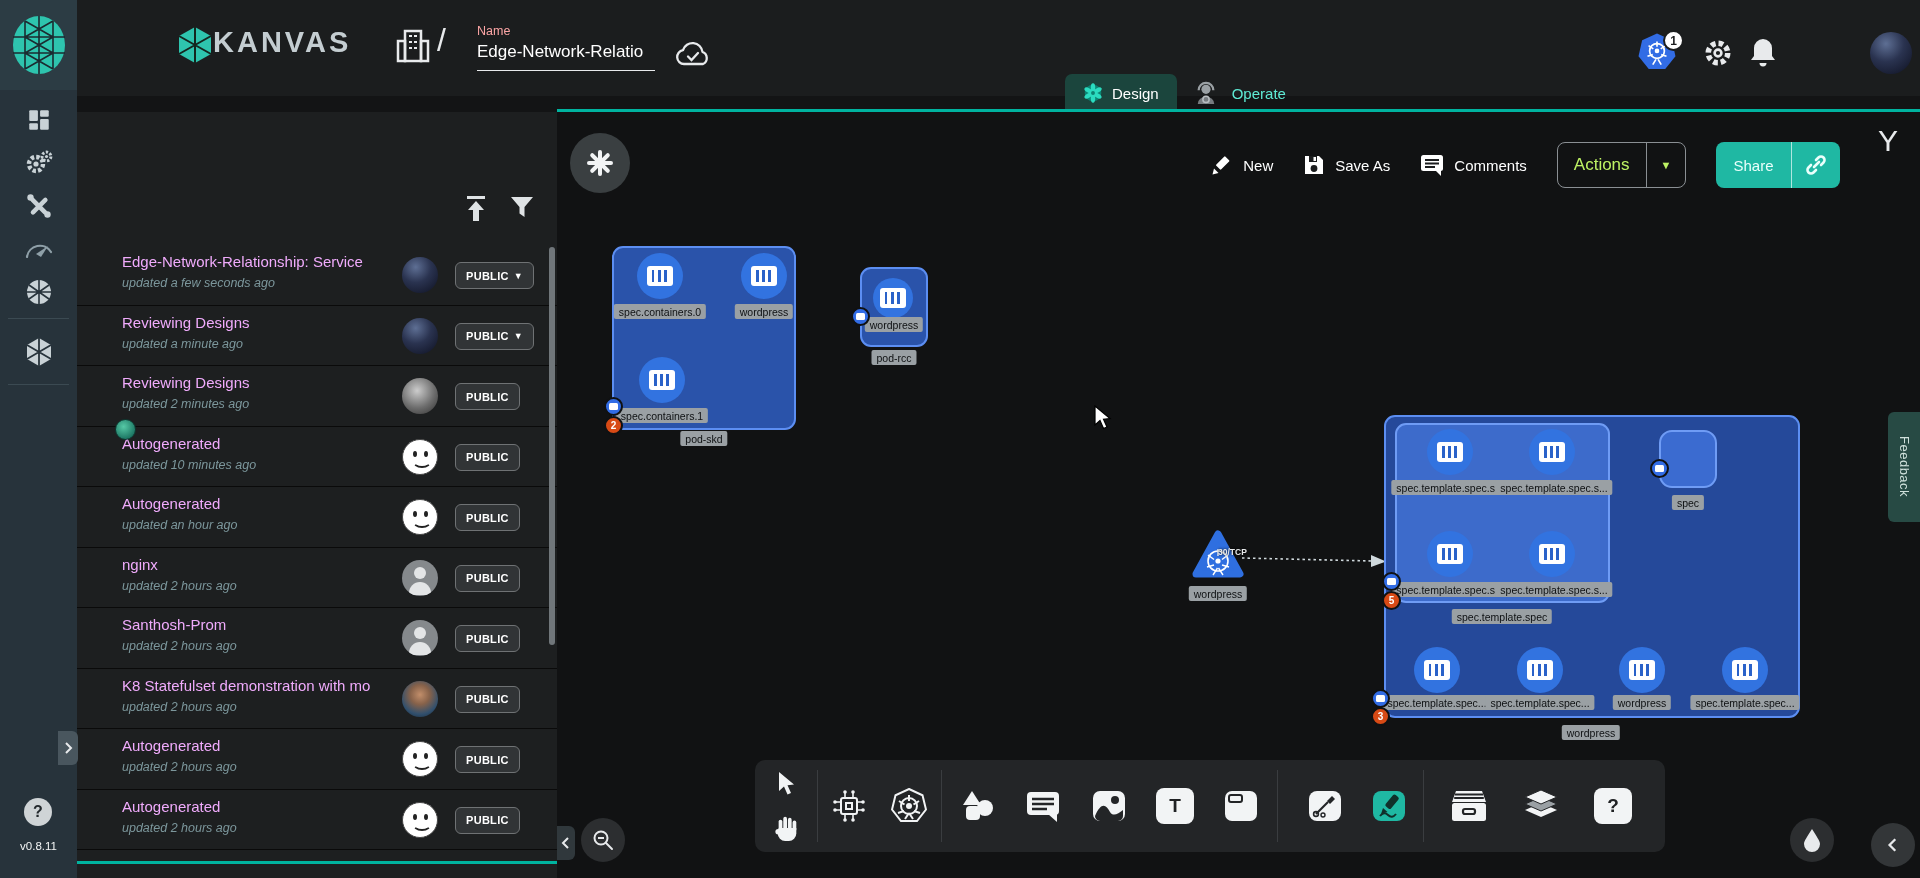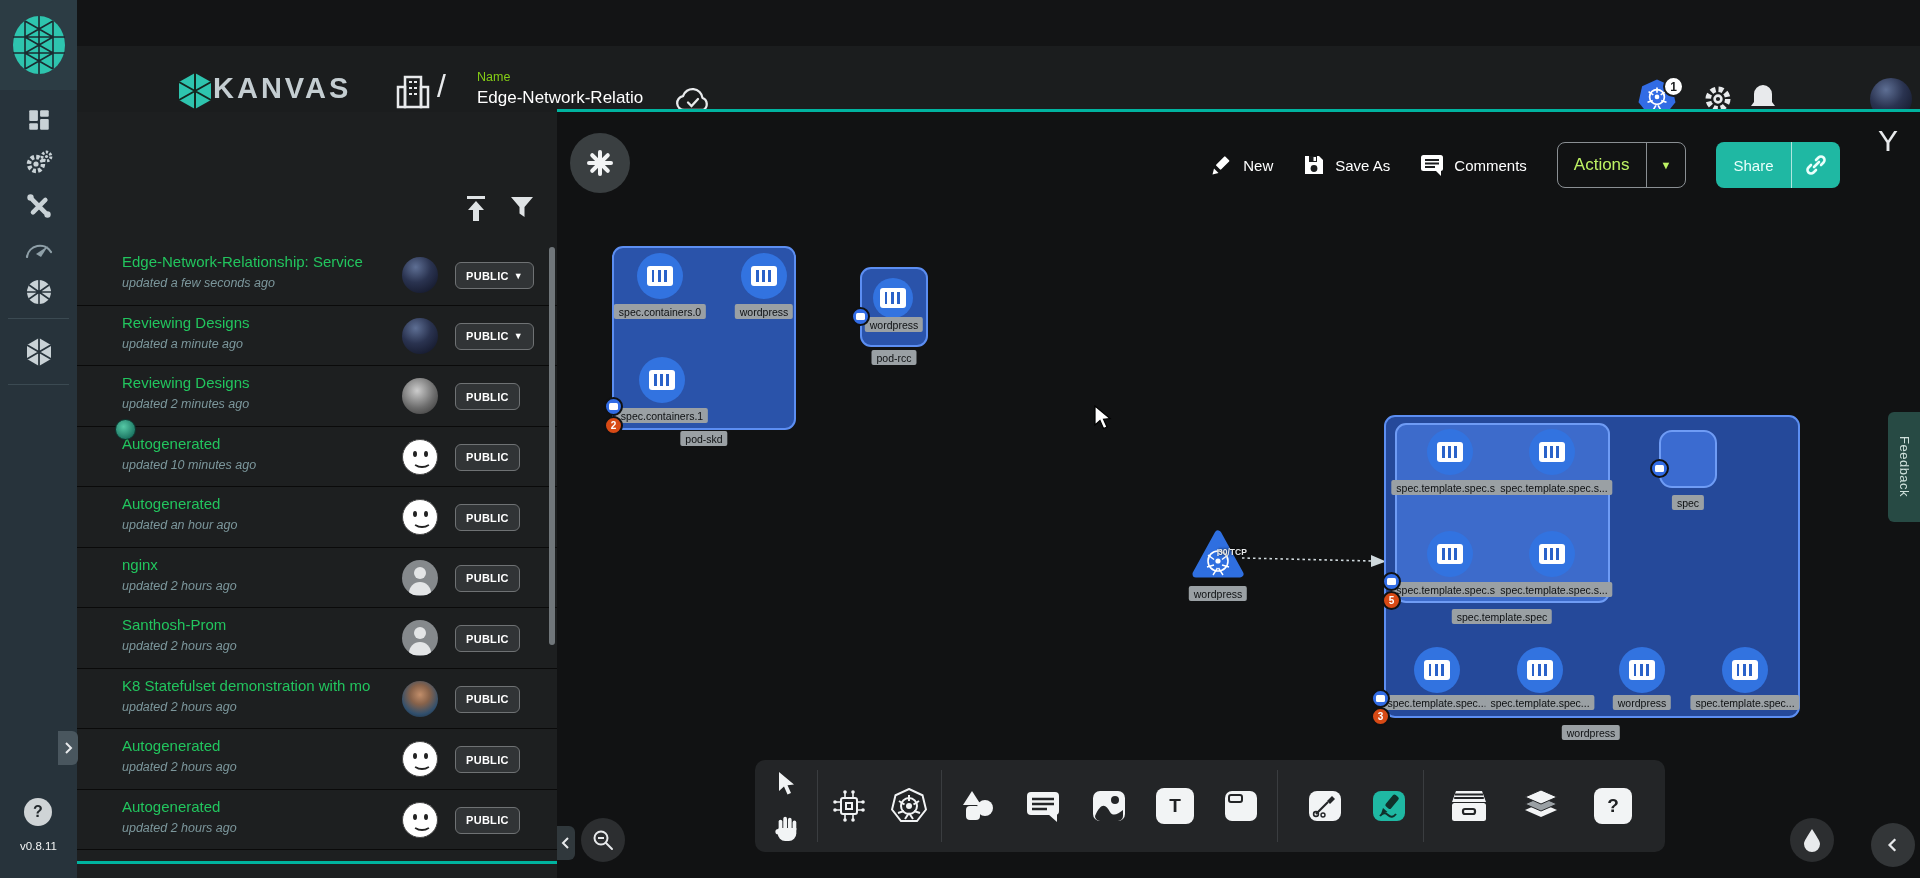--- a/index.html
+++ b/index.html
@@ -9,45 +9,45 @@
 
   
   .sidebar { position:absolute; left:0; top:0; width:77px; height:878px; background:#27333b; z-index:30; }
   .logo-block { position:absolute; left:0; top:0; width:77px; height:90px; background:#2c3c44; display:flex; align-items:center; justify-content:center; }
   .side-icon { position:absolute; left:0; width:77px; height:40px; display:flex; align-items:center; justify-content:center; color:#c9d2d6; cursor:pointer; }
   .side-div { position:absolute; left:8px; width:61px; height:1px; background:#3b4a52; }
   .help-circle { position:absolute; left:24px; top:798px; width:28px; height:28px; border-radius:50%; background:#cfd4d6; color:#22282c; font-weight:bold; font-size:16px; display:flex; align-items:center; justify-content:center; }
   .version { position:absolute; left:0; top:840px; width:77px; text-align:center; color:#f2f4f4; font-size:11.5px; }
 
   
-  .header { position:absolute; left:77px; top:0; width:1843px; height:96px; background:#1b1d1e;margin-top:46px; }
+  .header { position:absolute; left:77px; top:0; width:1843px; height:96px; background:#1b1d1e; }
   .brand { position:absolute; left:136px; top:26px; color:#c4cdd1; font-size:29px; font-weight:bold; letter-spacing:3px; }
   .slash { position:absolute; left:360px; top:22px; color:#e8eaec; font-size:32px; font-weight:300; }
-  .name-label { position:absolute; left:400px; top:24px; color:#84cc16; font-size:12.5px; }
+  .name-label { position:absolute; left:400px; top:24px; color:#fca5a5; font-size:12.5px; }
   .name-input { position:absolute; left:400px; top:42px; width:178px; background:transparent; border:none; border-bottom:1px solid #e8eaec; color:#fff; font-size:17px; padding-bottom:8px; font-family:"Liberation Sans",sans-serif; outline:none; }
   .hicon { position:absolute; color:#e8eaec; }
   .k8s-badge { position:absolute; left:1663px; top:30px; width:21px; height:21px; border-radius:50%; background:#fff; color:#1b1d1e; font-size:12px; font-weight:bold; display:flex; align-items:center; justify-content:center; border:2px solid #1b1d1e; z-index:2; }
   .avatar-top { position:absolute; left:1793px; top:32px; width:42px; height:42px; border-radius:50%; background:radial-gradient(circle at 38% 28%, #5e6f94 0%, #2a3350 45%, #0d1020 100%); }
 
   
   .tabs { position:absolute; left:988px; top:74px; height:38px; display:flex; }
   .tab { display:flex; align-items:center; gap:9px; padding:0 18px; font-size:15px; cursor:pointer; }
   .tab.active { background:#1b453d; border-radius:7px 7px 0 0; color:#fff; }
   .tab.inactive { color:#5eead4;gap:15px; }
   .teal-line { position:absolute; left:557px; top:109px; width:1363px; height:3px; background:#00b39f; }
 
   
   .panel { position:absolute; left:77px; top:112px; width:480px; height:766px; background:#1d1f20; z-index:20; }
   .panel-title { position:absolute; left:0; top:10px; width:480px; height:46px; background:#050505; color:#fff; font-size:13.5px; letter-spacing:0.4px; display:flex; align-items:center; justify-content:center; font-weight:500; }
   .search-box { position:absolute; left:18px; top:76px; width:352px; height:44px; background:#232526; border:1.5px solid #3f4245; border-radius:10px; display:flex; align-items:center; }
   .search-box input { flex:1; background:transparent; border:none; outline:none; color:#d6d9da; font-size:15.5px; padding:0 8px 0 14px; font-family:"Liberation Sans",sans-serif; }
   .search-box input::placeholder { color:#909497; }
   .panel-tool { position:absolute; top:82px; color:#dfe3e5; cursor:pointer; }
   .drow { position:absolute; left:0; width:480px; height:60.5px; border-bottom:1px solid #0a0a0a; background:#1d1f20; cursor:pointer; }
-  .dtitle { position:absolute; left:45px; top:8px; max-width:265px; color:#22c55e; font-size:15px; white-space:nowrap; overflow:hidden; }
+  .dtitle { position:absolute; left:45px; top:8px; max-width:265px; color:#f0abfc; font-size:15px; white-space:nowrap; overflow:hidden; }
   .dsub { position:absolute; left:45px; top:31px; color:#7c979c; font-size:12.5px; font-style:italic; }
   .avatar { position:absolute; left:325px; top:12px; width:36px; height:36px; border-radius:50%; overflow:hidden; }
   .av-night { background:radial-gradient(circle at 38% 28%, #5e6f94 0%, #2a3350 45%, #0d1020 100%); }
   .av-gray  { background:radial-gradient(circle at 42% 35%, #cccccc 0%, #6d6d6d 55%, #2e2e2e 100%); }
   .av-photo { background:radial-gradient(circle at 50% 38%, #c28e6a 0%, #87624a 34%, #31506e 68%, #16222e 100%); }
   .av-smiley { background:#fff; border:1px solid #444; }
   .av-smiley::before { content:""; position:absolute; left:10px; top:11px; width:4px; height:6px; background:#222; border-radius:50%; box-shadow:11px 0 0 #222; }
   .av-smiley::after { content:""; position:absolute; left:9px; top:13px; width:16px; height:11px; border:2px solid transparent; border-bottom-color:#222; border-radius:50%; }
   .av-person { background:#85898c; }
   .av-person::before { content:""; position:absolute; left:12px; top:7px; width:12px; height:12px; border-radius:50%; background:#e3e5e6; }

